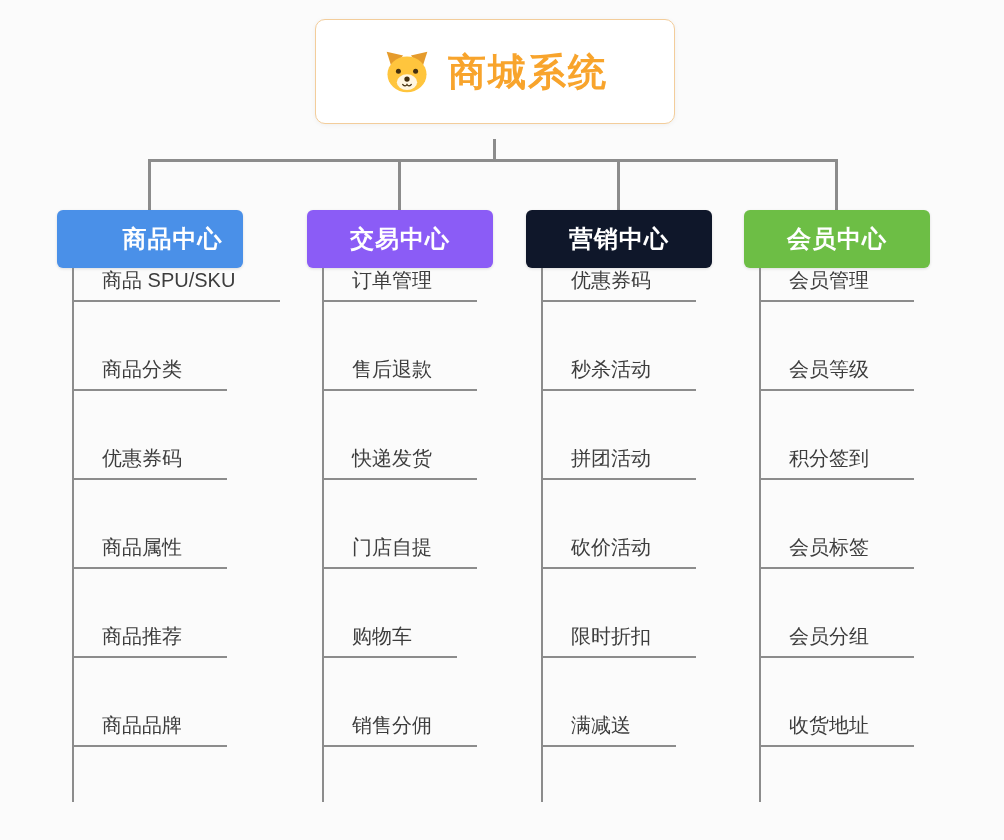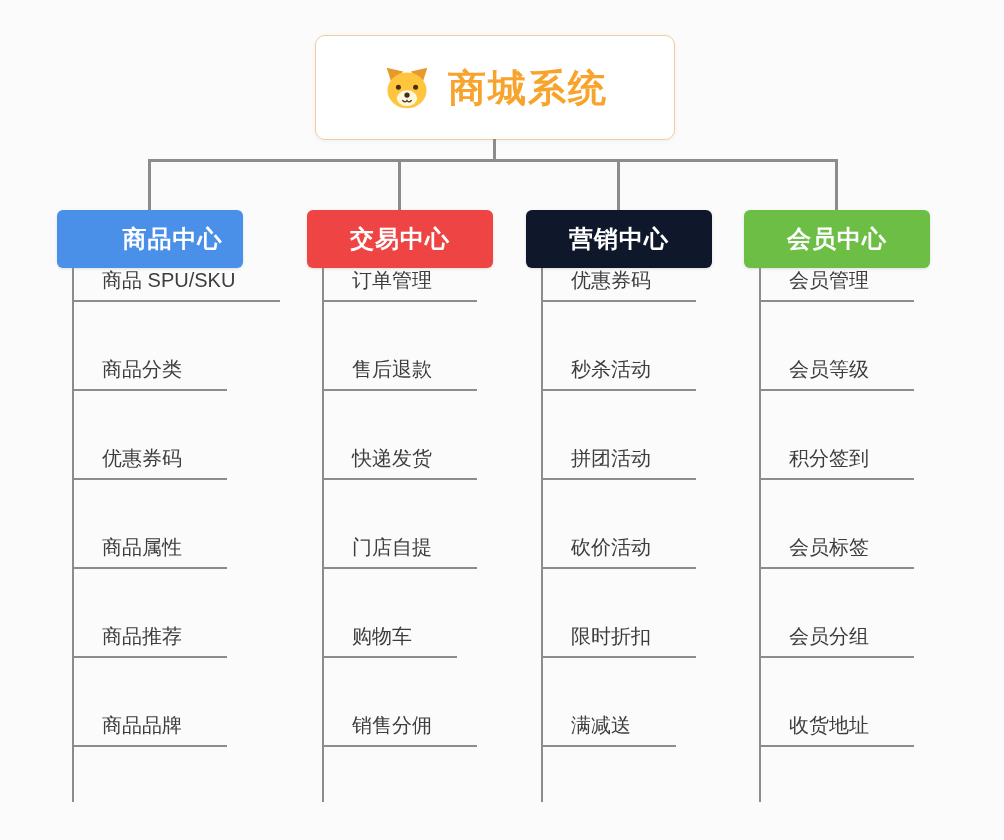--- a/index.html
+++ b/index.html
@@ -8,21 +8,21 @@
     position: relative;
     width: 1004px;
     height: 840px;
     margin: 0 auto;
     background: #fbfbfb;
     overflow: hidden;
   }
   
   .root {
     position: absolute;
-    left: 315px; top: 35px;
+    left: 315px; top: 19px;
     width: 360px; height: 105px;
     background: #ffffff;
     border: 1px solid #f3cd9b;
     border-radius: 10px;
     box-shadow: 0 1px 5px rgba(0,0,0,0.05);
     display: flex;
     align-items: center;
     justify-content: center;
     gap: 16px;
     box-sizing: border-box;
@@ -106,21 +106,21 @@
   <div class="line v" style="left:493px; top:139px; height:21px;"></div>
   <div class="line h" style="left:148px; top:159px; width:690px;"></div>
   <div class="line v" style="left:148px; top:159px; height:51px;"></div>
   <div class="line v" style="left:398px; top:159px; height:51px;"></div>
   <div class="line v" style="left:617px; top:159px; height:51px;"></div>
   <div class="line v" style="left:835px; top:159px; height:51px;"></div>
 
   <div class="branch" style="left: 57px; background: rgb(74, 144, 232); padding-left: 45px;">
     <span class="branch-label">商品中心</span>
   </div>
-  <div class="branch" style="left: 307px; background: #ef4444;">
+  <div class="branch" style="left: 307px; background: #8b5cf6;">
     <span class="branch-label">交易中心</span>
   </div>
   <div class="branch" style="left: 526px; background: #0f172a;">
     <span class="branch-label">营销中心</span>
   </div>
   <div class="branch" style="left: 744px; background: rgb(109, 190, 69);">
     <span class="branch-label">会员中心</span>
   </div>
 
   <div class="column" style="left:72px;">

